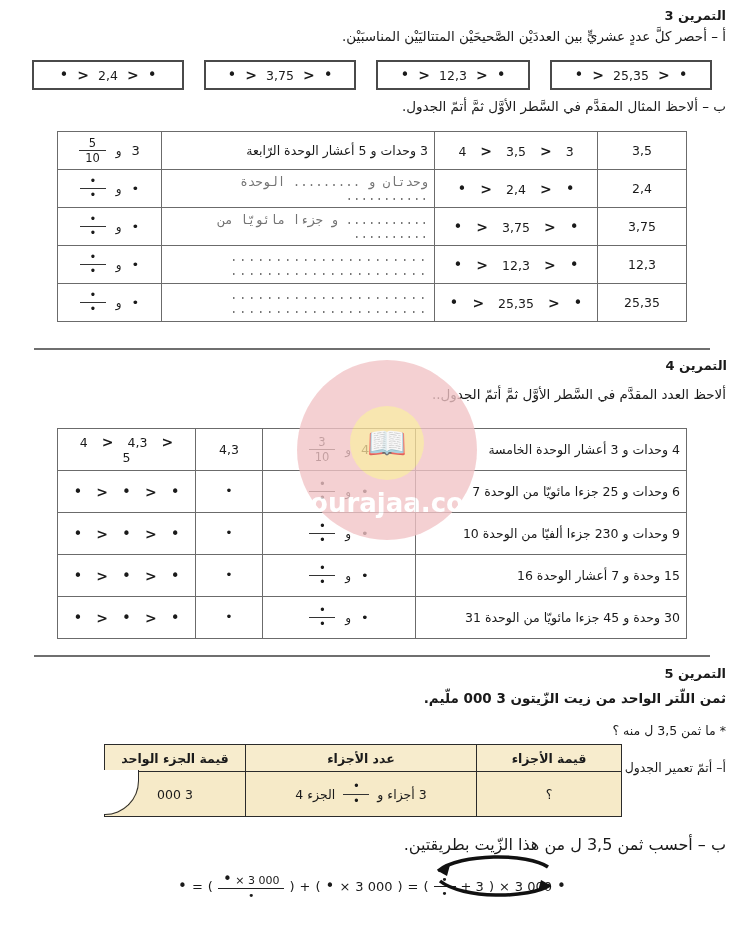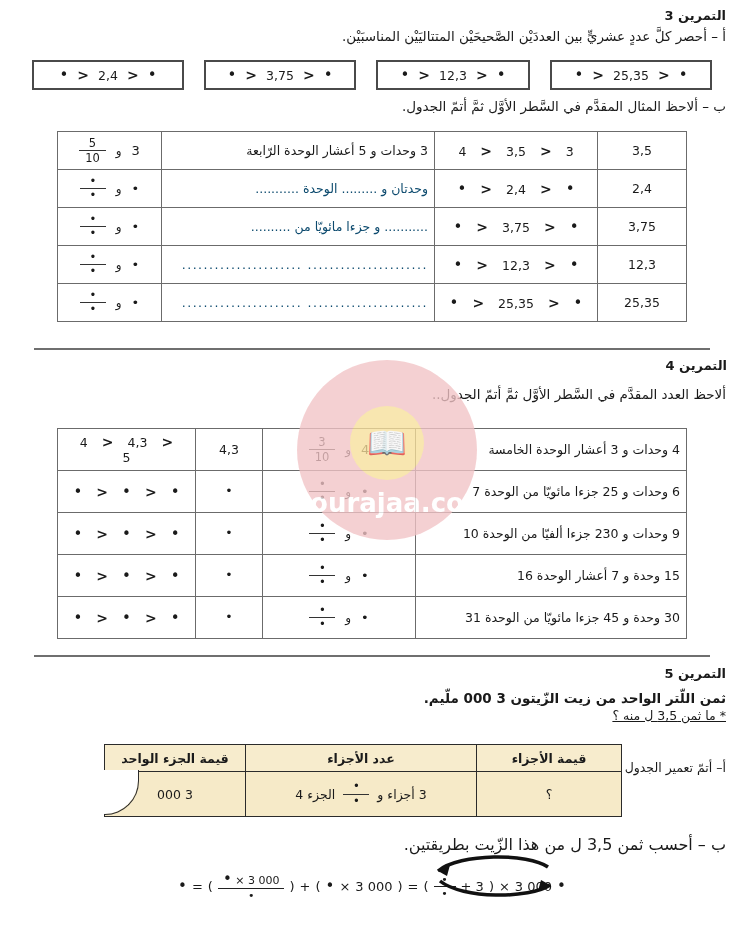--- a/index.html
+++ b/index.html
@@ -94,21 +94,21 @@
     padding:0 6px;
     font-size:12.5px;
   }
   table.sheet tr{height:38px;}
   .c-num{text-align:center;font-size:13px;}
   .c-ineq{text-align:center;direction:ltr;margin-left:21px;}
   .c-ineq span{margin:0 5px;}
   .c-ineq .gt{font-weight:bold;font-size:14px;}
   .c-desc{text-align:right;font-size:12.5px;padding-right:8px;}
   .c-mix{text-align:center;direction:ltr;}
-  .dotline{letter-spacing:1.5px;font-size:11px;color:#0c4a6e;}
+  .dotline{letter-spacing:1.5px;font-size:11px;color:#737373;font-family:Liberation Mono, monospace;}
 
   
   .mix{display:inline-flex;align-items:center;gap:10px;direction:rtl;}
   .mix .whole{font-size:13px;}
   .mix .waw{font-size:12px;}
   .frac{display:inline-flex;flex-direction:column;align-items:center;line-height:1.05;}
   .frac .nu{font-size:11.5px;padding:0 6px;}
   .frac .bar{width:100%;min-width:26px;height:1px;background:#333;margin:1px 0;}
   .frac .de{font-size:11.5px;padding:0 6px;}
   .dotglyph{font-size:15px;line-height:1;}
@@ -123,21 +123,21 @@
   #ex4 .t2{position:absolute;right:18px;top:34px;}
   #tbl2wrap{position:absolute;left:57px;top:428px;}
   #tbl2wrap table{width:630px;}
   #tbl2wrap tr{height:42px;}
 
   
   #rule2{position:absolute;left:34px;top:655px;width:676px;}
   #ex5{position:absolute;left:0;top:660px;width:744px;}
   #ex5 .t1{position:absolute;right:18px;top:6px;}
   #ex5 .t2{position:absolute;right:18px;top:30px;font-weight:bold;}
-  #ex5 .t3{position:absolute;right:18px;top:48px;font-size:12.5px;text-decoration:underline;}
+  #ex5 .t3{position:absolute;right:18px;top:63px;font-size:12.5px;}
   #ex5 .t4{position:absolute;right:18px;top:100px;font-size:12.5px;}
   #ex5 .t5{position:absolute;right:18px;top:175px;font-size:16px;}
 
   #tbl3wrap{position:absolute;left:104px;top:84px;}
   table.beige{border-collapse:collapse;direction:rtl;}
   table.beige td{
     border:1px solid #2b2b2b;
     background:#f6eac8;
     font-size:12.5px;
     text-align:center;

